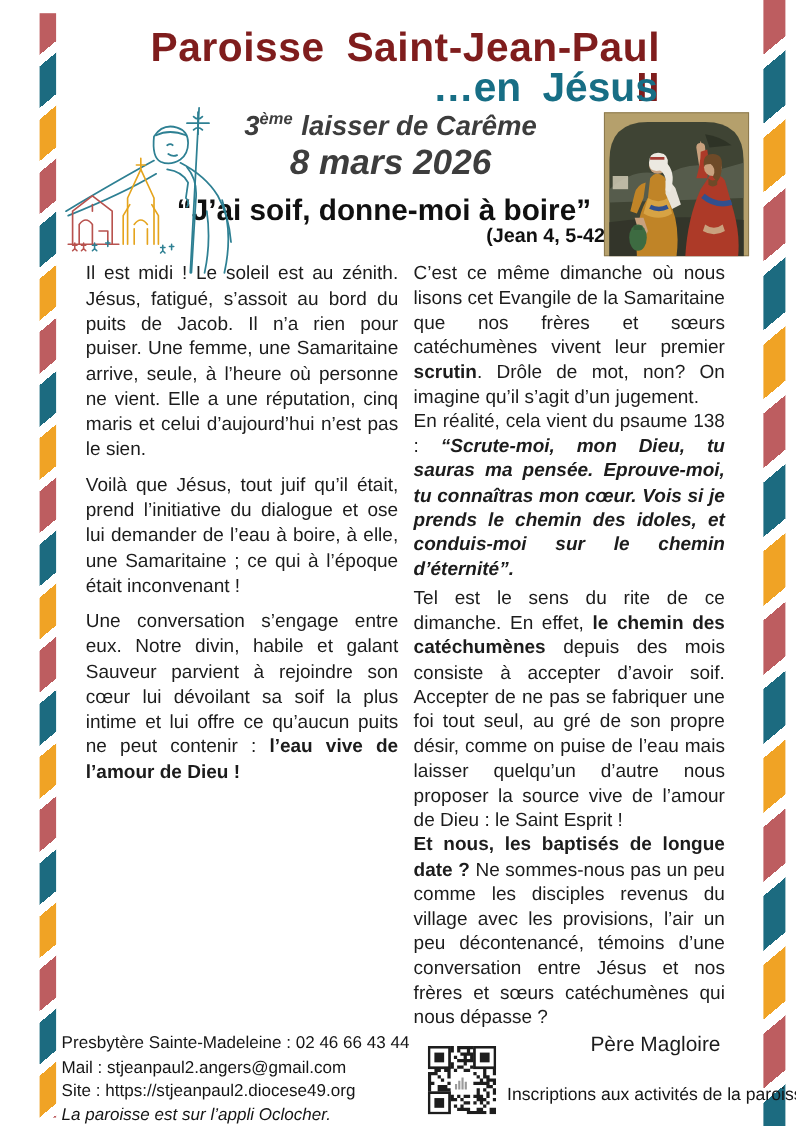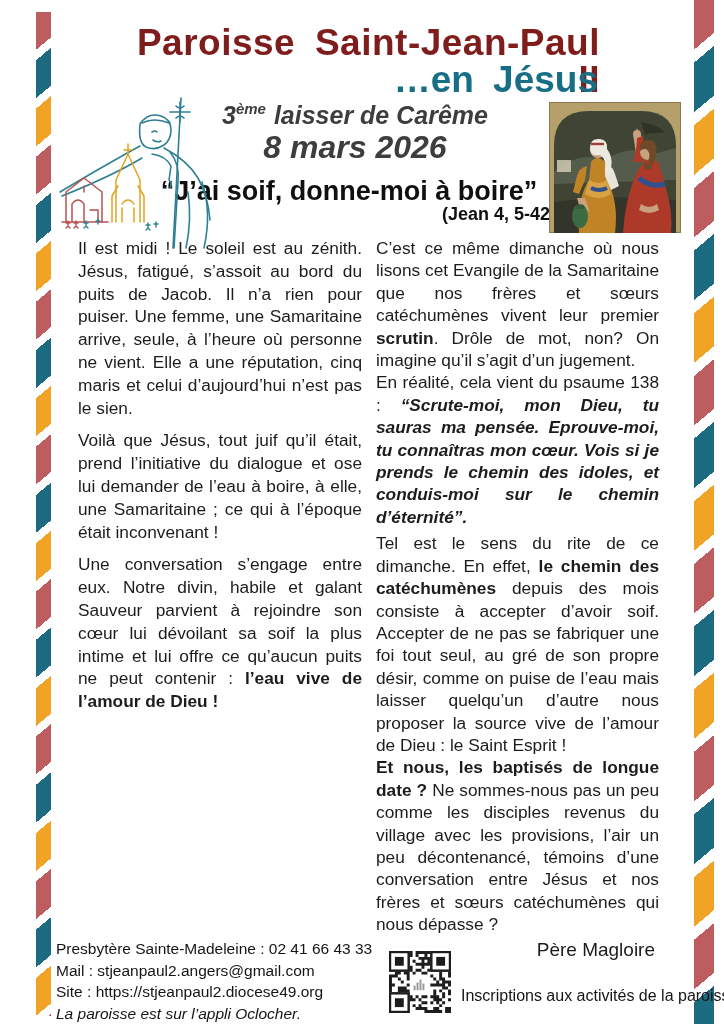--- a/index.html
+++ b/index.html
@@ -169,21 +169,21 @@
     <div class="col col-right">
       <p><span>C’est ce même dimanche où nous lisons cet Evangile de la Samaritaine que nos frères et sœurs catéchumènes vivent leur premier </span><span class="b">scrutin</span><span>. Drôle de mot, non? On imagine qu’il s’agit d’un jugement.</span></p>
       <p><span>En réalité, cela vient du psaume 138 : </span><span class="b i">“Scrute-moi, mon Dieu, tu sauras ma pensée. Eprouve-moi, tu connaîtras mon cœur. Vois si je prends le chemin des idoles, et conduis-moi sur le chemin d’éternité”.</span></p>
       <p class="gap-sm"><span>Tel est le sens du rite de ce dimanche. En effet, </span><span class="b">le chemin des catéchumènes</span><span> depuis des mois consiste à accepter d’avoir soif. Accepter de ne pas se fabriquer une foi tout seul, au gré de son propre désir, comme on puise de l’eau mais laisser quelqu’un d’autre nous proposer la source vive de l’amour de Dieu : le Saint Esprit !</span></p>
       <p><span class="b">Et nous, les baptisés de longue date ?</span><span> Ne sommes-nous pas un peu comme les disciples revenus du village avec les provisions, l’air un peu décontenancé, témoins d’une conversation entre Jésus et nos frères et sœurs catéchumènes qui nous dépasse ?</span></p>
       <div class="sig">Père Magloire</div>
     </div>
   </div>
 
   <div class="footer">
-    <div>Presbytère Sainte-Madeleine : 02 41 66 43 33</div>
+    <div>Presbytère Sainte-Madeleine : 02 46 66 43 44</div>
     <div>Mail : stjeanpaul2.angers@gmail.com</div>
     <div>Site : https://stjeanpaul2.diocese49.org</div>
     <div class="i">La paroisse est sur l’appli Oclocher.</div>
   </div>
 
   <div class="qr-row">
     <div class="qr">
       <svg id="qr-svg" viewBox="0 0 63 63" width="62" height="62">
           <path d="M21,0h3v3h-3zM27,0h3v3h-3zM30,0h3v3h-3zM33,0h3v3h-3zM36,0h3v3h-3zM39,0h3v3h-3zM21,3h3v3h-3zM27,3h3v3h-3zM36,3h3v3h-3zM30,6h3v3h-3zM33,6h3v3h-3zM36,6h3v3h-3zM39,6h3v3h-3zM24,9h3v3h-3zM33,9h3v3h-3zM39,9h3v3h-3zM27,12h3v3h-3zM30,12h3v3h-3zM33,12h3v3h-3zM36,12h3v3h-3zM39,12h3v3h-3zM21,15h3v3h-3zM33,15h3v3h-3zM21,18h3v3h-3zM27,18h3v3h-3zM30,18h3v3h-3zM39,18h3v3h-3zM6,21h3v3h-3zM9,21h3v3h-3zM15,21h3v3h-3zM18,21h3v3h-3zM24,21h3v3h-3zM33,21h3v3h-3zM36,21h3v3h-3zM51,21h3v3h-3zM60,21h3v3h-3zM0,24h3v3h-3zM3,24h3v3h-3zM6,24h3v3h-3zM18,24h3v3h-3zM42,24h3v3h-3zM51,24h3v3h-3zM60,24h3v3h-3zM0,27h3v3h-3zM9,27h3v3h-3zM18,27h3v3h-3zM45,27h3v3h-3zM51,27h3v3h-3zM54,27h3v3h-3zM0,30h3v3h-3zM12,30h3v3h-3zM48,30h3v3h-3zM54,30h3v3h-3zM57,30h3v3h-3zM60,30h3v3h-3zM0,33h3v3h-3zM3,33h3v3h-3zM18,33h3v3h-3zM42,33h3v3h-3zM45,33h3v3h-3zM48,33h3v3h-3zM51,33h3v3h-3zM54,33h3v3h-3zM60,33h3v3h-3zM0,36h3v3h-3zM9,36h3v3h-3zM12,36h3v3h-3zM15,36h3v3h-3zM54,36h3v3h-3zM57,36h3v3h-3zM0,39h3v3h-3zM9,39h3v3h-3zM12,39h3v3h-3zM15,39h3v3h-3zM18,39h3v3h-3zM45,39h3v3h-3zM51,39h3v3h-3zM60,39h3v3h-3zM45,42h3v3h-3zM54,42h3v3h-3zM60,42h3v3h-3zM21,45h3v3h-3zM27,45h3v3h-3zM33,45h3v3h-3zM36,45h3v3h-3zM42,45h3v3h-3zM45,45h3v3h-3zM48,45h3v3h-3zM54,45h3v3h-3zM21,48h3v3h-3zM24,48h3v3h-3zM30,48h3v3h-3zM45,48h3v3h-3zM48,48h3v3h-3zM51,48h3v3h-3zM60,48h3v3h-3zM33,51h3v3h-3zM36,51h3v3h-3zM42,51h3v3h-3zM48,51h3v3h-3zM54,51h3v3h-3zM24,54h3v3h-3zM30,54h3v3h-3zM51,54h3v3h-3zM27,57h3v3h-3zM30,57h3v3h-3zM33,57h3v3h-3zM36,57h3v3h-3zM45,57h3v3h-3zM48,57h3v3h-3zM57,57h3v3h-3zM60,57h3v3h-3zM36,60h3v3h-3zM39,60h3v3h-3zM42,60h3v3h-3zM45,60h3v3h-3zM48,60h3v3h-3zM51,60h3v3h-3zM57,60h3v3h-3zM60,60h3v3h-3z" fill="#1d1d1d"></path>
           <rect x="1" y="1" width="19" height="19" fill="none" stroke="#1d1d1d" stroke-width="2.5"></rect>

